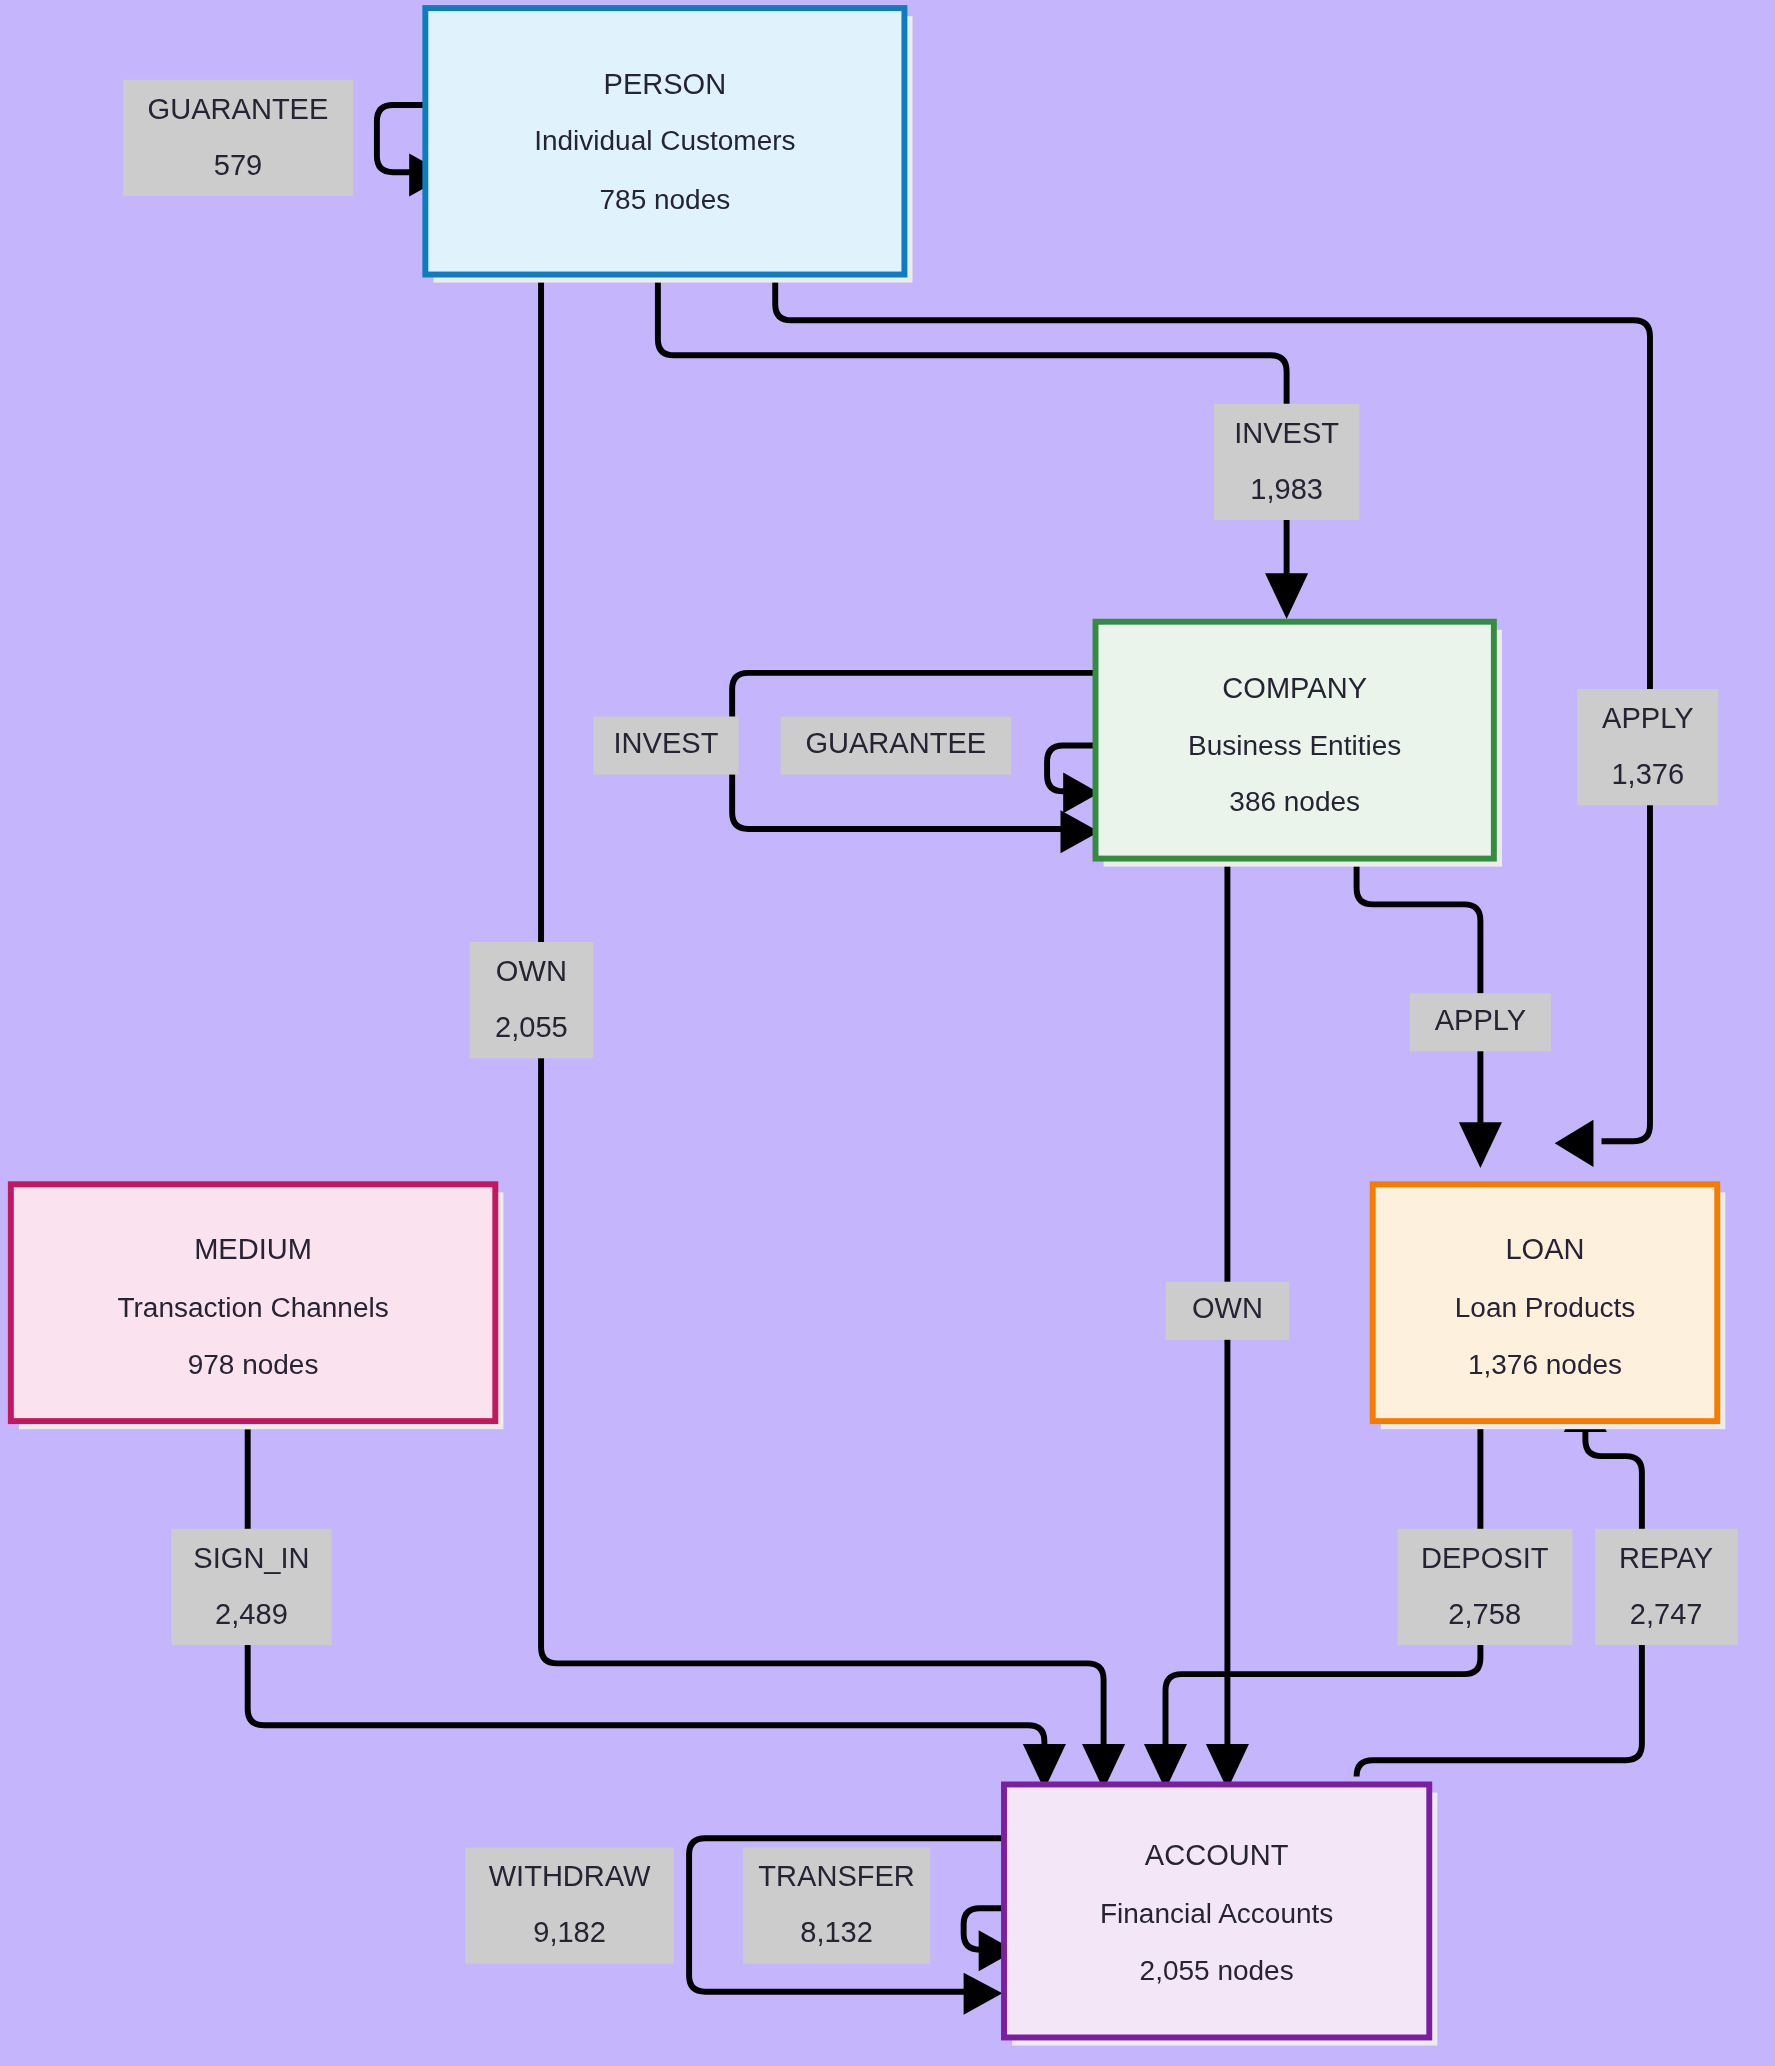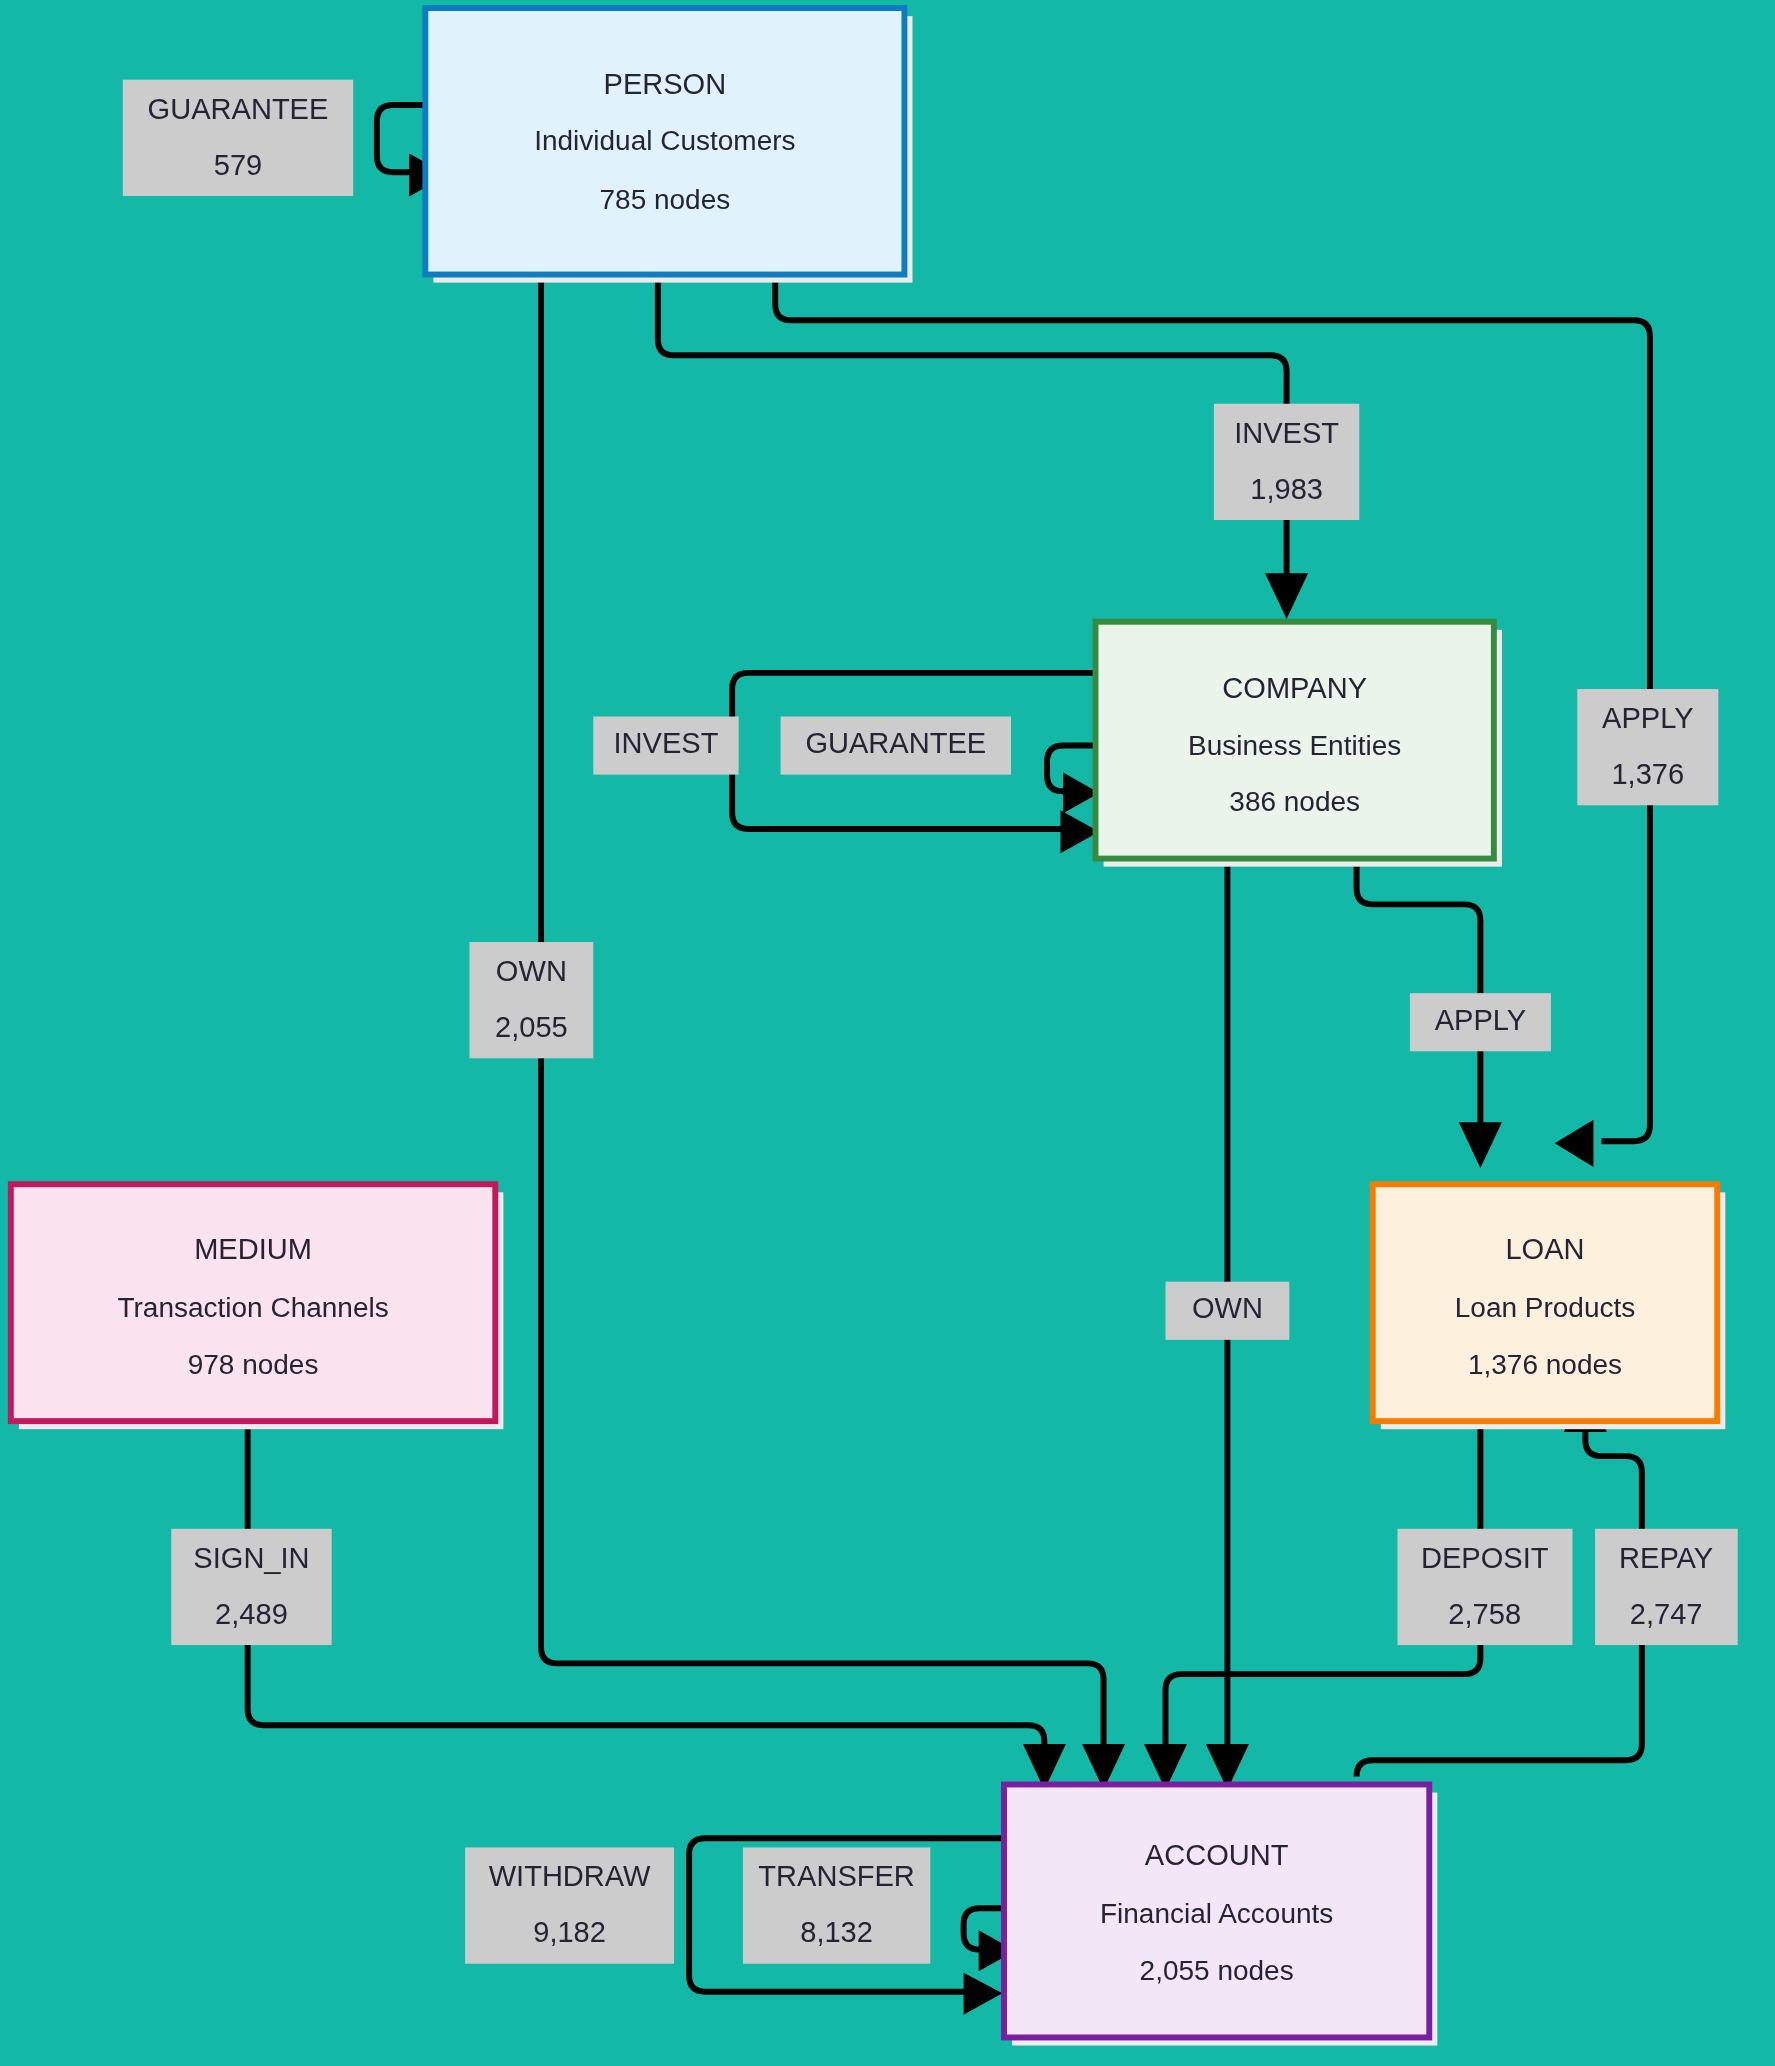--- a/index.html
+++ b/index.html
@@ -7,21 +7,21 @@
     padding: 0;
     background: #ffffff;
   }
   body {
     font-family: "Liberation Sans", sans-serif;
   }
   #canvas {
     position: relative;
     width: 1776px;
     height: 2066px;
-    background: #14b8a6;
+    background: #c4b5fd;
     overflow: hidden;
   }
   svg.graph {
     position: absolute;
     left: 0;
     top: 0;
     width: 1776px;
     height: 2066px;
   }
   .edge-path {

